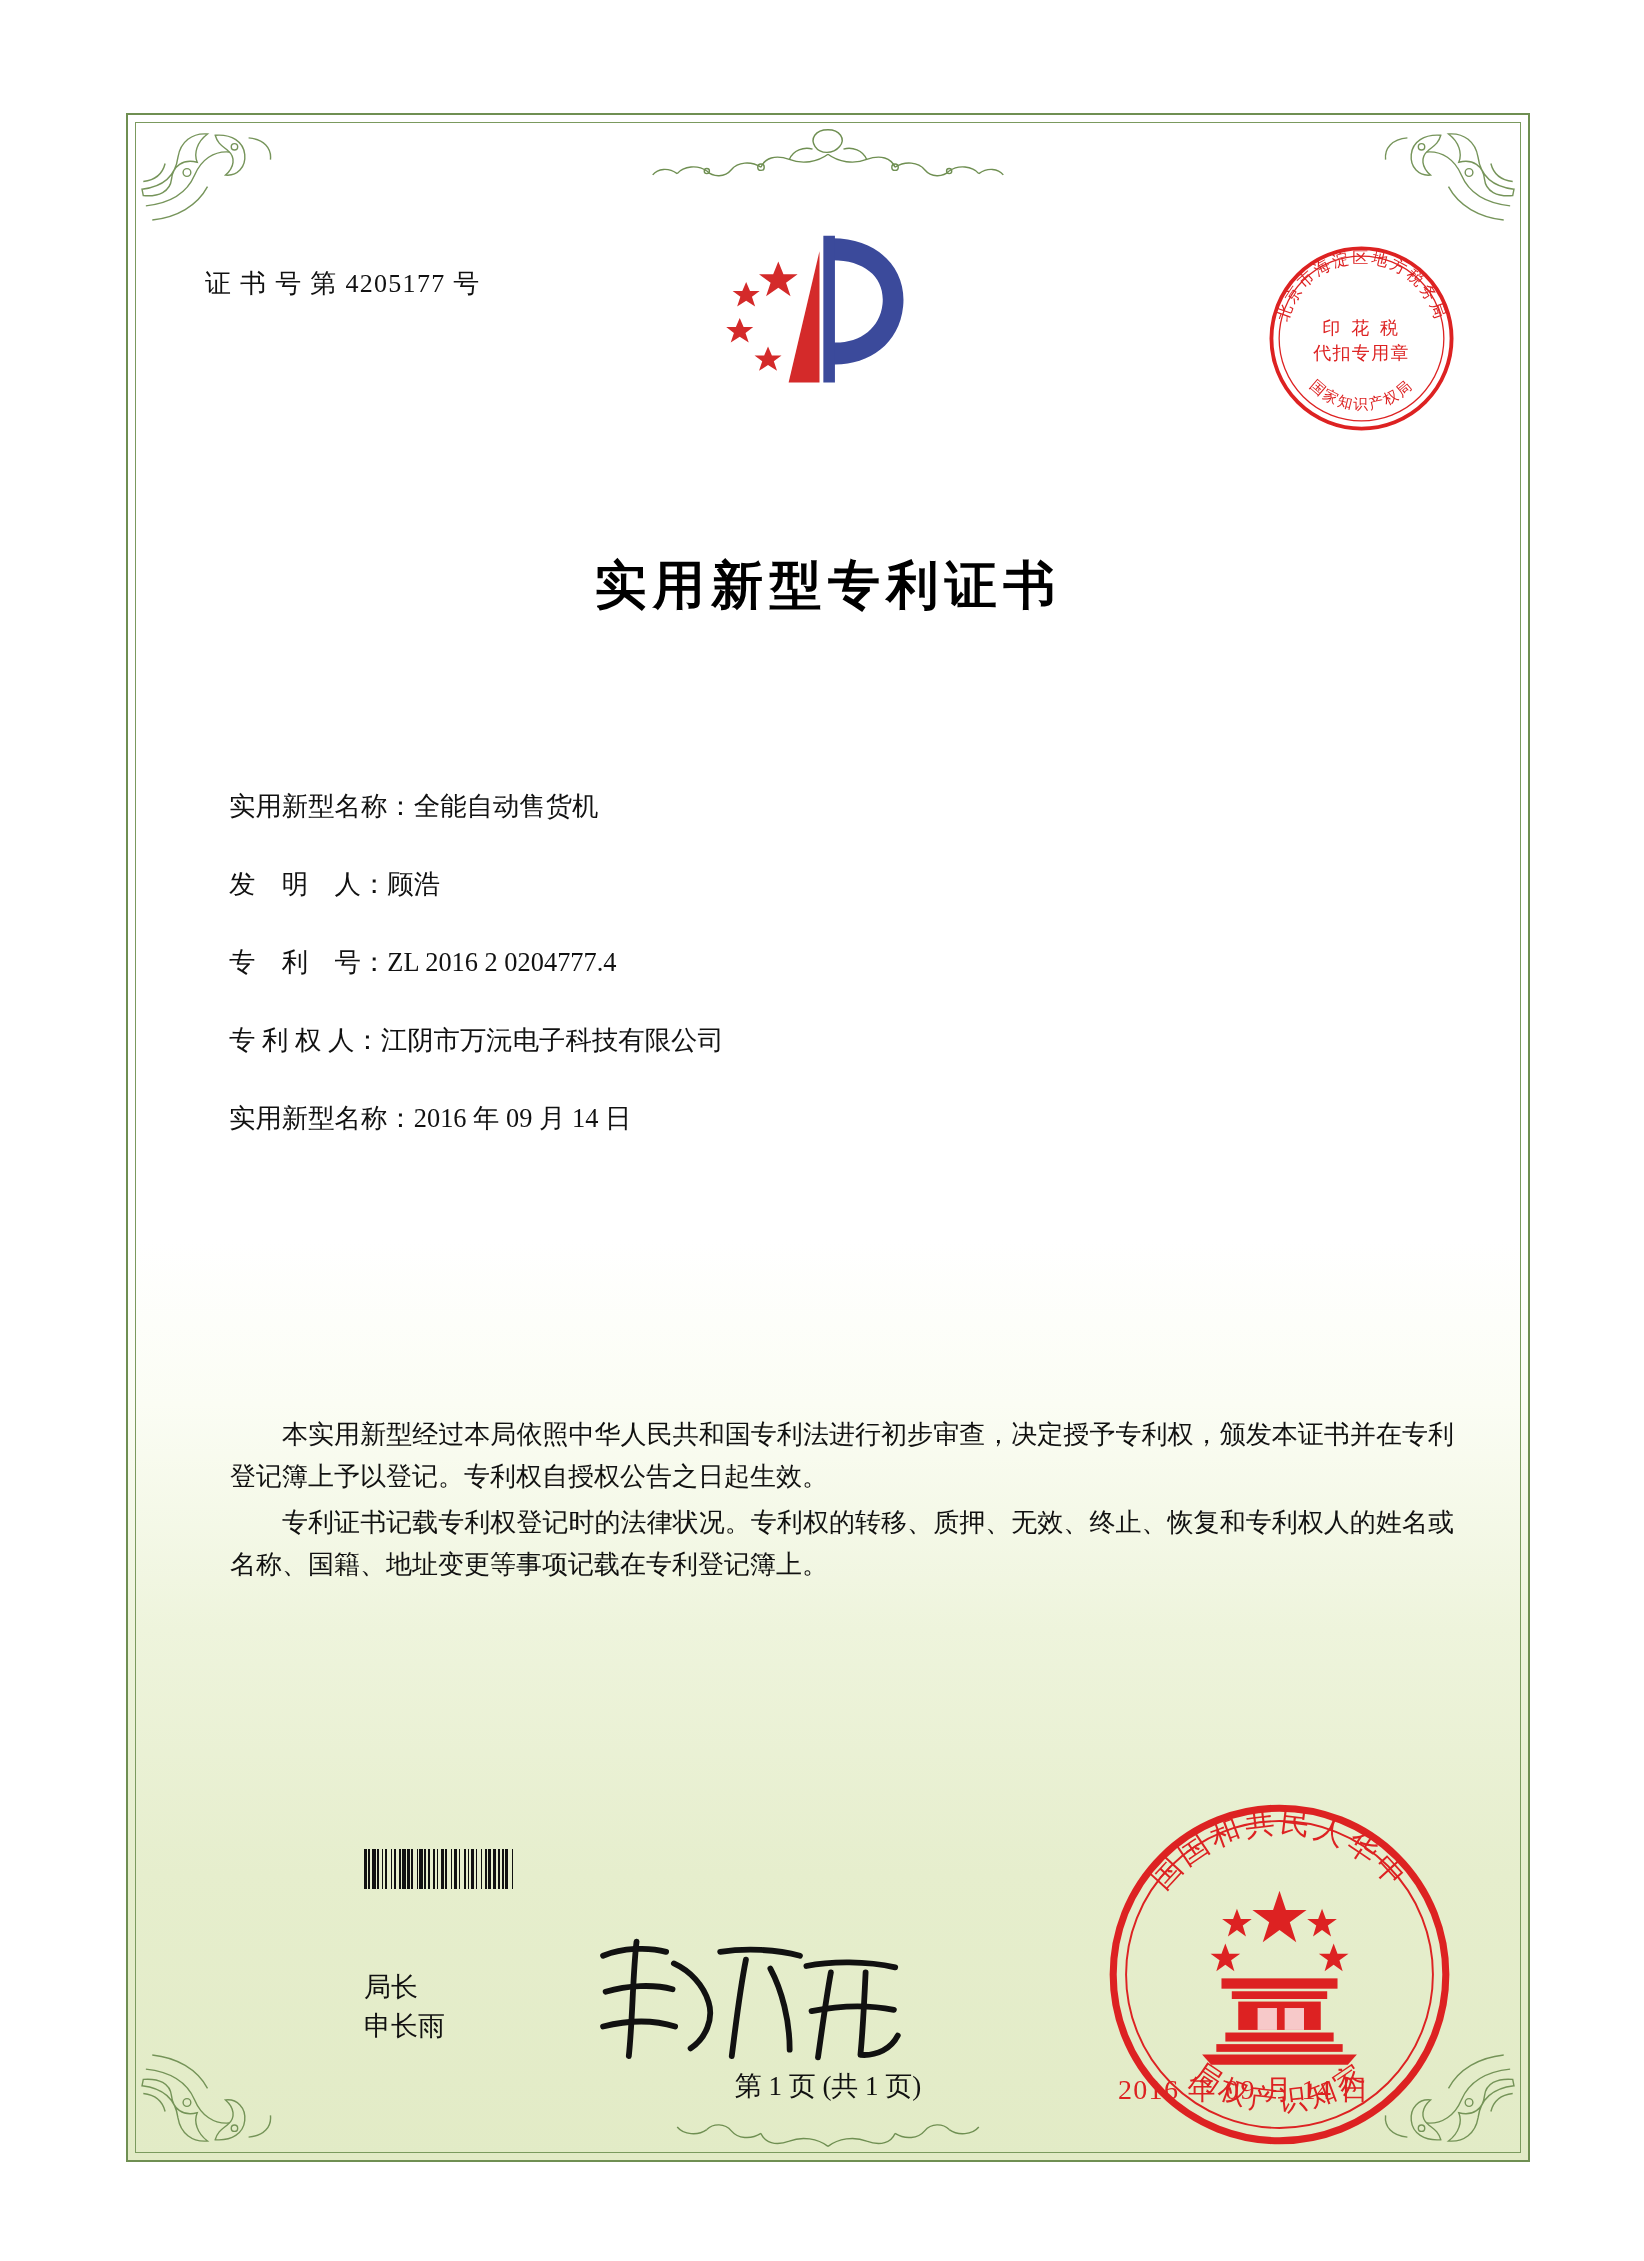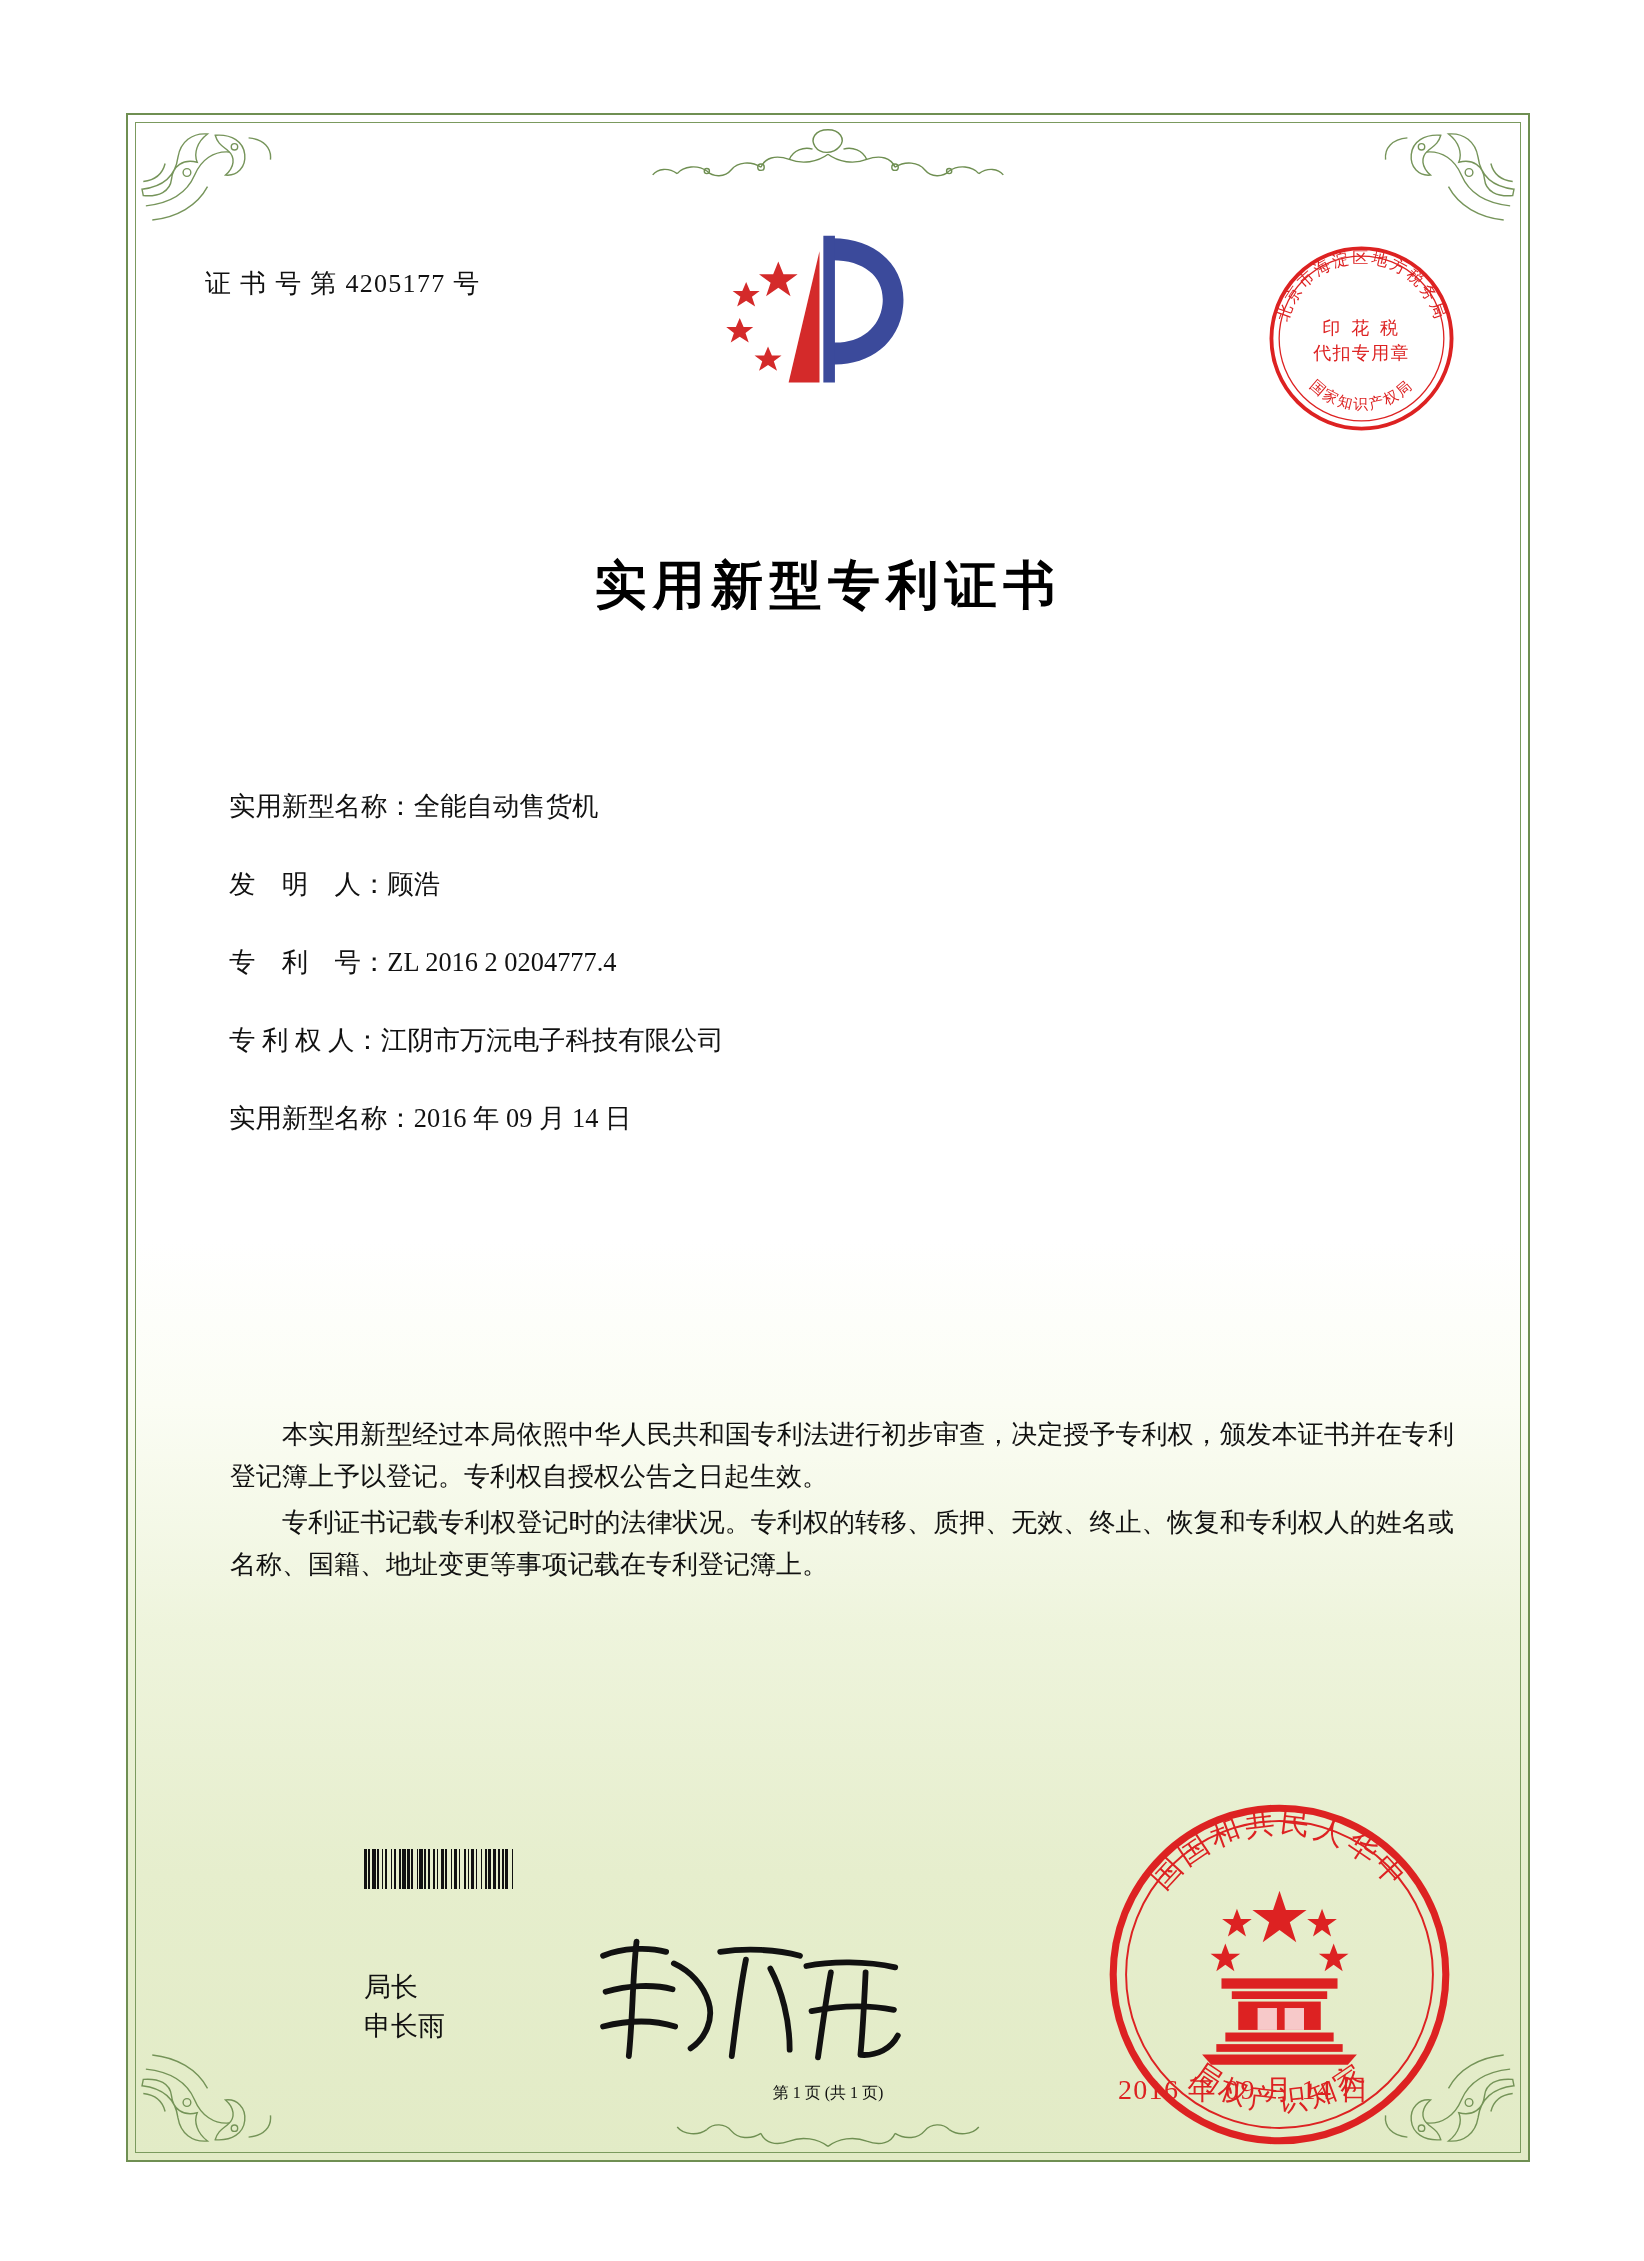--- a/index.html
+++ b/index.html
@@ -211,21 +211,21 @@
     color: #d22;
     letter-spacing: 1.3px;
     white-space: nowrap;
   }
 
   .page-foot {
     position: absolute;
     left: 0; right: 0;
     bottom: 58px;
     text-align: center;
-    font-size: 16px;
+    font-size: 27px;
     color: #111;
   }
 </style>
 </head>
 <body>
 
 <div class="page">
   <div class="cert">
 
     <div class="border-outer"></div>

